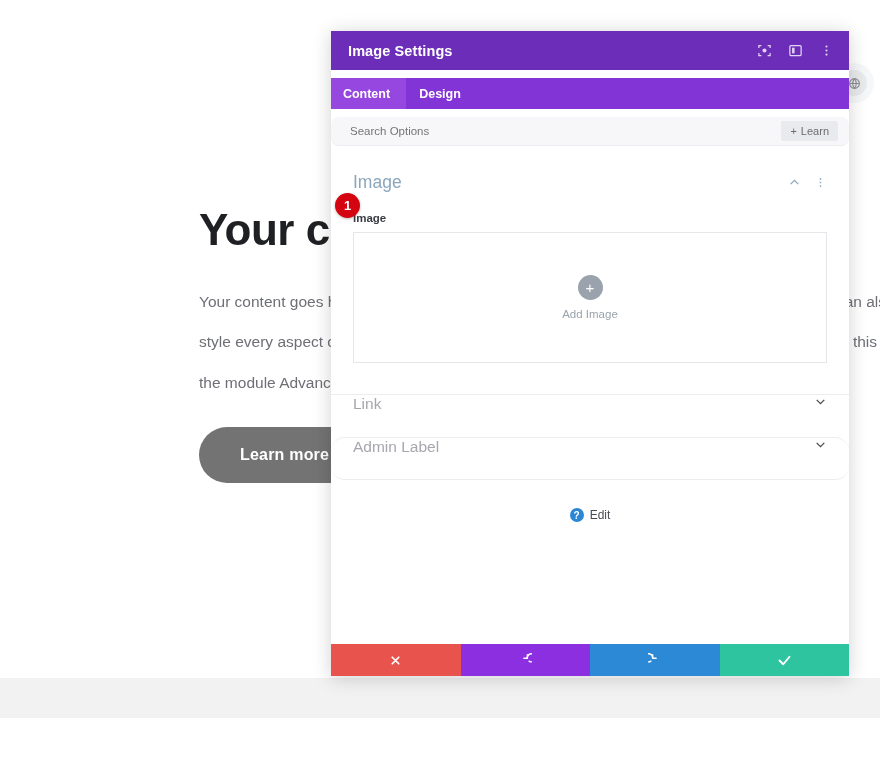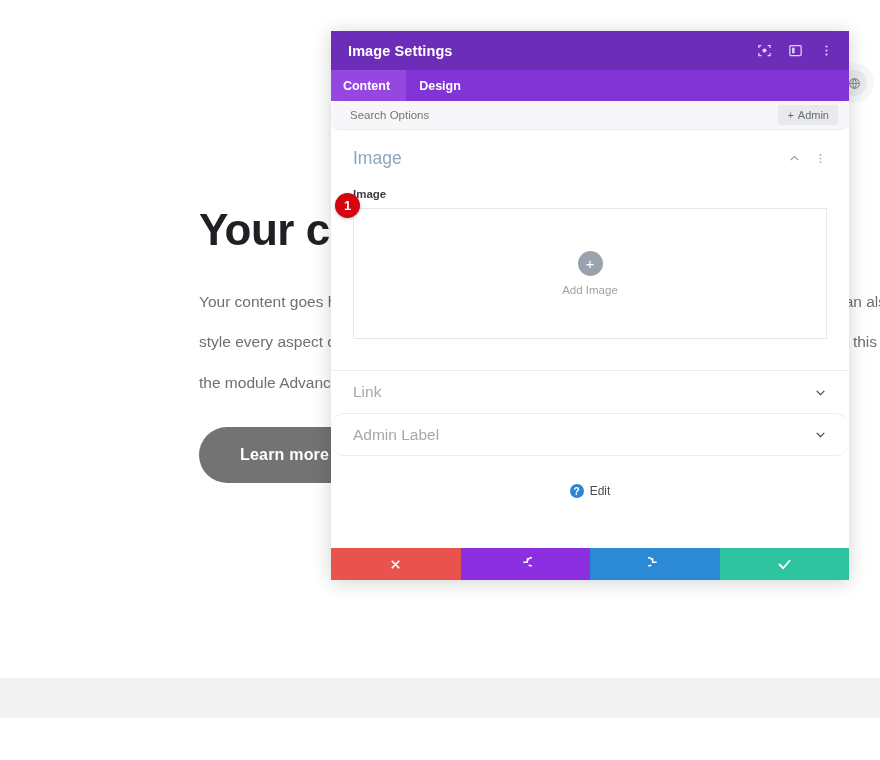--- a/index.html
+++ b/index.html
@@ -44,25 +44,26 @@
   }
   .round-widget-halo {
     position: absolute; left: 834px; top: 63px;
     width: 40px; height: 40px; border-radius: 50%;
     background: #f6f7f8;
   }
 
   
   .modal {
     position: absolute; left: 331px; top: 31px;
-    width: 518px; height: 549px;
+    width: 518px; height: 645px;
     background: #ffffff;
     box-shadow: 0 2px 18px rgba(0,0,0,0.18);
     display: flex; flex-direction: column;
     overflow: hidden;
+    gap: 8px;
   }
   .modal-header {
     height: 39px; background: #6c2eb9;
     display: flex; align-items: center;
     padding: 0 14px 0 17px;
     flex: 0 0 auto;
   }
   .modal-title {
     color: #ffffff; font-size: 14.5px; font-weight: 700;
     letter-spacing: 0.1px; flex: 1;
@@ -150,21 +151,21 @@
     background: #d40511; color: #ffffff;
     font-size: 13px; font-weight: 700;
     display: flex; align-items: center; justify-content: center;
     box-shadow: 0 1px 3px rgba(0,0,0,0.25);
     z-index: 20;
   }
 
   .collapsed-list { margin-top: 23px; }
   .section-collapsed {
     height: 43px; border-top: 1px solid #ededf0;
-    display: flex; align-items: center;
+    display: flex; align-items: flex-start;
     padding: 0 22px;
   }
   .section-collapsed:last-child { border-bottom: 1px solid #ededf0; border-radius: 14px; }
   .section-title-collapsed {
     flex: 1; font-size: 15.5px; color: #a5a7ad; font-weight: 400;
   }
   .chev { color: #4a4c51; display: flex; align-items: center; }
   .chev svg { display: block; }
 
   .help-row {
@@ -248,21 +249,21 @@
 
     <div class="tabbar">
       <div class="tab tab-content">Content</div>
       <div class="tab tab-design">Design</div>
     </div>
 
     <div class="searchbar">
       <input class="search-input" type="text" placeholder="Search Options" style="">
       <div class="filter-btn">
         <span class="filter-plus">+</span>
-        <span>Admin</span>
+        <span>Learn</span>
       </div>
     </div>
 
     <div class="modal-body">
 
       <div class="section-open">
         <div class="section-head">
           <div class="section-title-open">Image</div>
           <div class="sec-ctrl">
             <span>

